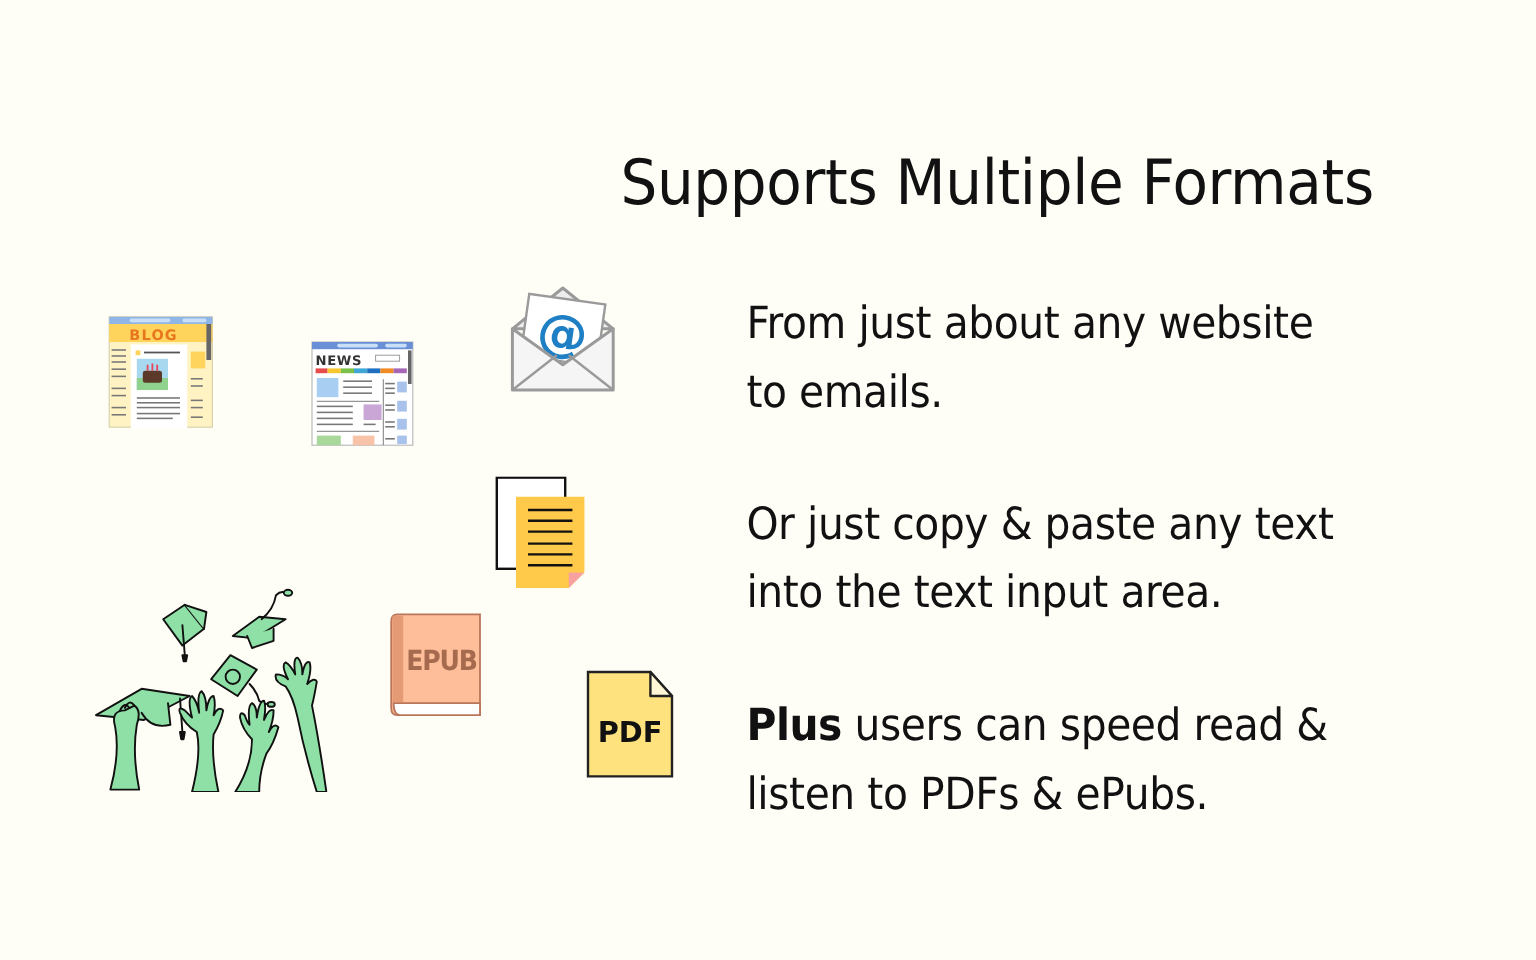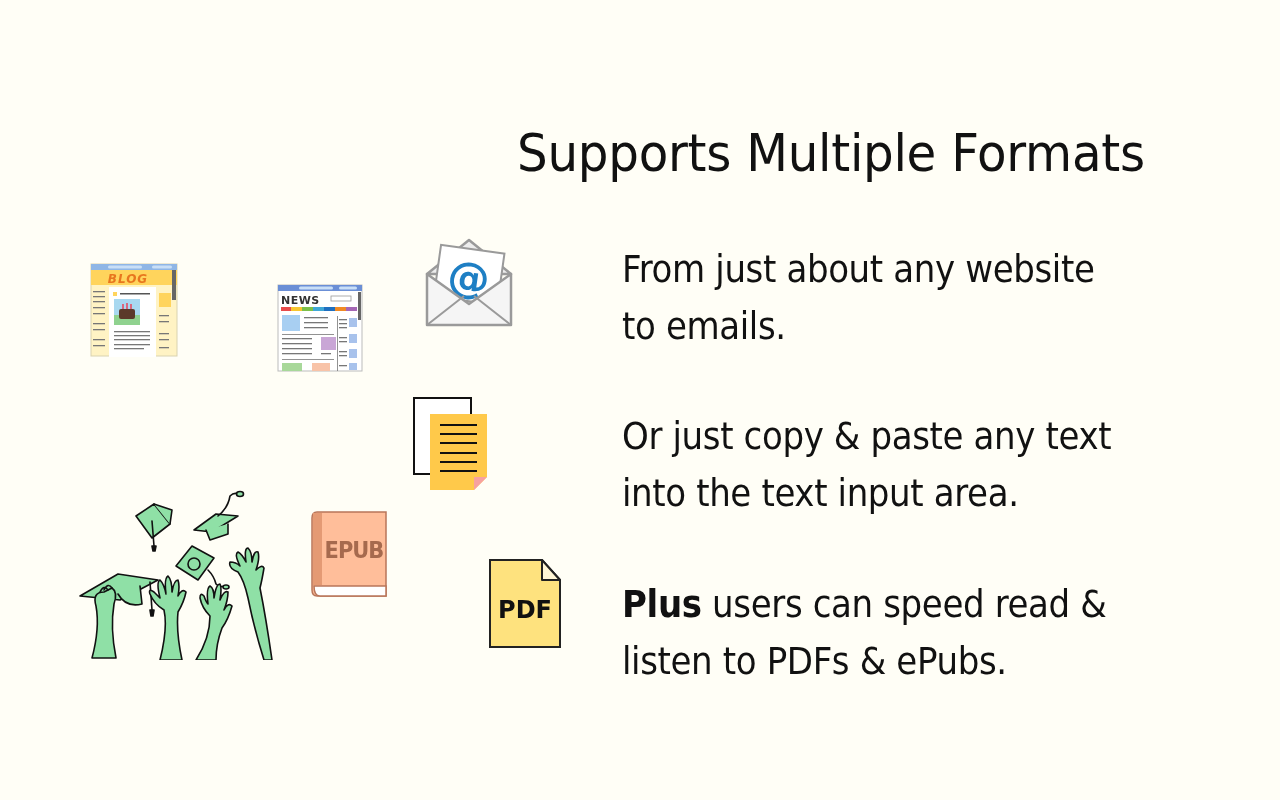--- a/index.html
+++ b/index.html
@@ -41,29 +41,29 @@
       transform-origin: left top;
     }
     .feature b { font-weight: bold; }
     .f1 { top: 241px; }
     .f2 { top: 408px; }
     .f3 { top: 576px; }
 
     .icon { position: absolute; }
 
     
-    .blog { left: 90px; top: 263px; width: 88px; height: 94px; font-style: italic; }
-    
-    .news { left: 259px; top: 284px; width: 86px; height: 68px; margin-left: 18px; }
+    .blog { left: 90px; top: 263px; width: 88px; height: 94px; }
+    
+    .news { left: 259px; top: 284px; width: 86px; height: 68px; }
     
     .email { left: 424px; top: 236px; width: 90px; height: 92px; }
     
     .doc { left: 412px; top: 397px; width: 78px; height: 93px; }
     
-    .epub { left: 311px; top: 510px; width: 76px; height: 88px; }
+    .epub { left: 325px; top: 510px; width: 76px; height: 88px; }
     
     .pdf { left: 488px; top: 558px; width: 74px; height: 91px; }
     
     .grad { left: 78px; top: 488px; width: 195px; height: 172px; }
   </style>
 </head>
 <body>
 
 <div class="title">Supports Multiple Formats</div>
 

